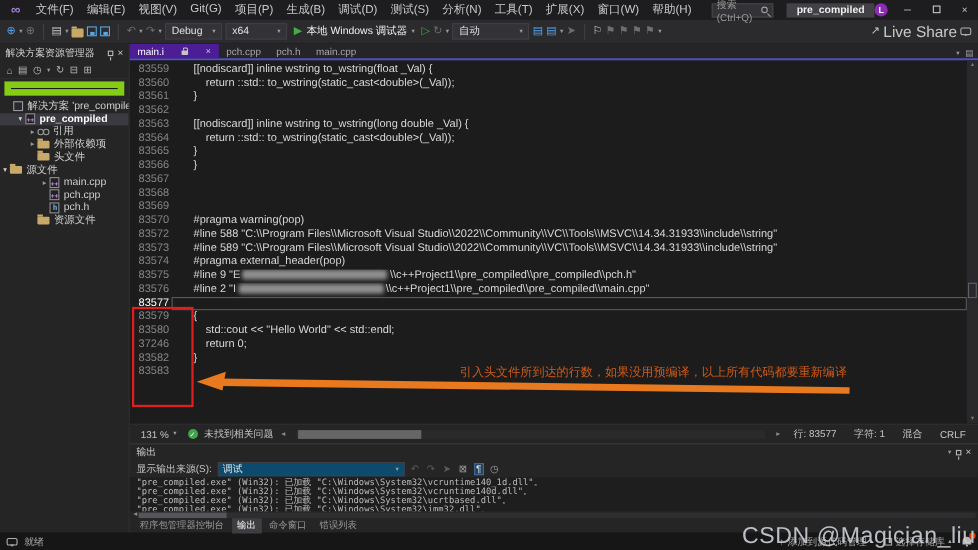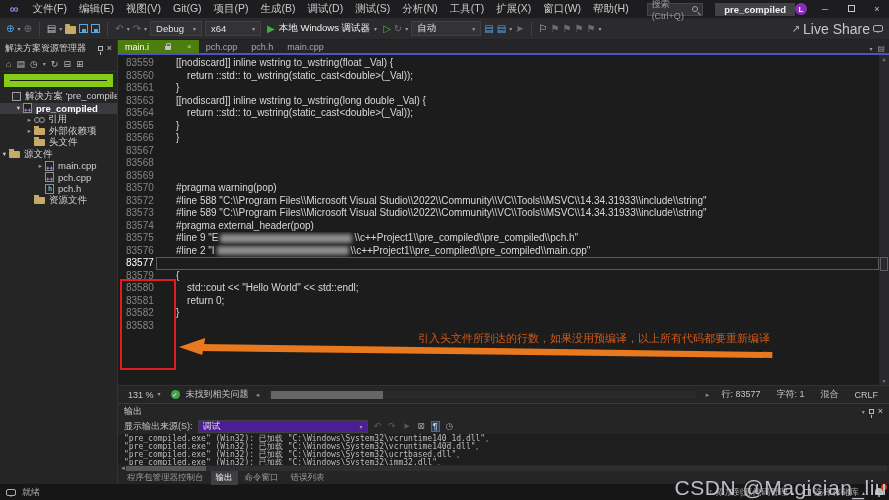--- a/index.html
+++ b/index.html
@@ -65,21 +65,21 @@
   .i-h::after{content:attr(data-txt);position:absolute;bottom:0;left:2px;color:#6fb3e0;font:bold 7px/1 "DejaVu Sans Mono",monospace;}
   .i-ref{width:10px;height:6px;}
   .i-ref::before{content:"";position:absolute;left:0;top:0;width:4px;height:4px;border:1px solid #9a9aa0;border-radius:50%;}
   .i-ref::after{content:"";position:absolute;left:5px;top:0;width:4px;height:4px;border:1px solid #9a9aa0;border-radius:50%;}
   .tlabel{margin-left:1px;}
 
   
   .editor{height:363px;display:flex;flex-direction:column;min-width:0;}
   .tabbar{height:15px;background:#252528;display:flex;align-items:flex-end;border-bottom:2px solid #4f51c9;font-size:9px;}
   .etab{padding:1px 7px 1px 7px;color:#a8a8a8;display:flex;align-items:center;gap:3px;height:13px;}
-  .etab.act{background:#4d7c0f;color:#fff;gap:16px;}
+  .etab.act{background:#4c1d95;color:#fff;gap:16px;}
   .lock{width:6px;height:4px;background:#c5c5c5;border-radius:1px;position:relative;display:inline-block;margin-top:2px;}
   .lock::before{content:"";position:absolute;top:-3px;left:1px;width:3px;height:3px;border:1px solid #c5c5c5;border-bottom:none;border-radius:2px 2px 0 0;}
   .tabx{color:#d0d0d0;font-size:8px;}
   .tabbar-right{margin-left:auto;display:flex;gap:5px;align-items:center;padding:0 4px;color:#9a9a9a;font-size:8px;}
   .code-area{flex:1;position:relative;background:#1c1c1c;overflow:hidden;}
   .code-lines{position:absolute;left:0;top:0;right:10px;padding-top:2px;}
   .crow{height:12.5px;display:flex;font:10px/12.5px "DejaVu Sans Mono",monospace;white-space:pre;}
   .gut{width:38px;padding-left:8px;color:#858585;flex:none;}
   .crow.cur .gut{color:#fff;}
   .ctext{flex:1;padding-left:20px;color:#d8d8d8;overflow:hidden;}
@@ -95,21 +95,21 @@
   .okcircle{width:9px;height:9px;border-radius:50%;background:#3fa54a;color:#fff;font-size:6.5px;display:flex;align-items:center;justify-content:center;}
   .h-track{flex:1;height:8px;background:#2a2a2a;position:relative;margin:0 2px;}
   .h-thumb{position:absolute;left:2px;top:0;height:8px;width:112px;background:#666;}
   .sarw{font-size:6px;color:#8a8a8e;}
   .estatus .meta{color:#c5c5c5;padding:0 5px;}
 
   
   .output{height:81px;background:#252526;border-top:1px solid #3a3a3e;display:flex;flex-direction:column;font-size:9px;}
   .out-title{height:15px;display:flex;align-items:center;justify-content:space-between;padding:0 6px;color:#cfcfcf;}
   .out-toolbar{height:16px;display:flex;align-items:center;gap:5px;padding:0 6px;color:#c5c5c5;}
-  .out-dd{width:170px;height:13px;background:#4c1d95;border:1px solid #3f3f46;display:flex;align-items:center;justify-content:space-between;padding:0 4px;color:#e0e0e0;font-size:9px;}
+  .out-dd{width:170px;height:13px;background:#0c4a6e;border:1px solid #3f3f46;display:flex;align-items:center;justify-content:space-between;padding:0 4px;color:#e0e0e0;font-size:9px;}
   .oicon{font-size:9px;color:#9a9a9a;line-height:1;padding:0 1px;}
   .oicon.dim{color:#5c5c60;}
   .oicon.on{background:#2c3f54;border:1px solid #3c6d99;color:#cfe3f5;}
   .out-content{height:31px;background:#1e1e1e;padding:1px 0 0 6px;overflow:hidden;}
   .oline{font:8px/7.8px "DejaVu Sans Mono",monospace;color:#bcbcbc;white-space:pre;}
   .out-hscroll{height:6px;display:flex;align-items:center;background:#252526;padding:0 2px;}
   .oh-track{flex:1;height:5px;background:#2e2e31;position:relative;}
   .oh-thumb{position:absolute;left:0;top:0;height:5px;width:80px;background:#55555a;}
   .btabs{height:13px;display:flex;align-items:center;gap:2px;padding:0 4px;font-size:8.5px;color:#9a9a9a;}
   .btab{padding:1px 5px;}
@@ -314,37 +314,38 @@
           <div class="tabbar-right">
             <span class="tcaret">▾</span>
             <span>▤</span>
           </div>
         </div>
         <div class="code-area">
           <div class="code-lines">
               <div class="crow"><span class="gut">83559</span><span class="ctext">[[nodiscard]] inline wstring to_wstring(float _Val) {</span></div>
               <div class="crow"><span class="gut">83560</span><span class="ctext">    return ::std:: to_wstring(static_cast&lt;double&gt;(_Val));</span></div>
               <div class="crow"><span class="gut">83561</span><span class="ctext">}</span></div>
+              <div class="crow"><span class="gut">83562</span><span class="ctext"></span></div>
               <div class="crow"><span class="gut">83563</span><span class="ctext">[[nodiscard]] inline wstring to_wstring(long double _Val) {</span></div>
               <div class="crow"><span class="gut">83564</span><span class="ctext">    return ::std:: to_wstring(static_cast&lt;double&gt;(_Val));</span></div>
               <div class="crow"><span class="gut">83565</span><span class="ctext">}</span></div>
               <div class="crow"><span class="gut">83566</span><span class="ctext">}</span></div>
               <div class="crow"><span class="gut">83567</span><span class="ctext"></span></div>
               <div class="crow"><span class="gut">83568</span><span class="ctext"></span></div>
               <div class="crow"><span class="gut">83569</span><span class="ctext"></span></div>
               <div class="crow"><span class="gut">83570</span><span class="ctext">#pragma warning(pop)</span></div>
               <div class="crow"><span class="gut">83572</span><span class="ctext">#line 588 "C:\\Program Files\\Microsoft Visual Studio\\2022\\Community\\VC\\Tools\\MSVC\\14.34.31933\\include\\string"</span></div>
               <div class="crow"><span class="gut">83573</span><span class="ctext">#line 589 "C:\\Program Files\\Microsoft Visual Studio\\2022\\Community\\VC\\Tools\\MSVC\\14.34.31933\\include\\string"</span></div>
               <div class="crow"><span class="gut">83574</span><span class="ctext">#pragma external_header(pop)</span></div>
               <div class="crow"><span class="gut">83575</span><span class="ctext"><span>#line 9 "E</span><span class="blurbox"></span><span>\\c++Project1\\pre_compiled\\pre_compiled\\pch.h"</span></span></div>
               <div class="crow"><span class="gut">83576</span><span class="ctext"><span>#line 2 "I</span><span class="blurbox"></span><span>\\c++Project1\\pre_compiled\\pre_compiled\\main.cpp"</span></span></div>
               <div class="crow cur"><span class="gut">83577</span><span class="ctext"></span></div>
               <div class="crow"><span class="gut">83579</span><span class="ctext">{</span></div>
               <div class="crow"><span class="gut">83580</span><span class="ctext">    std::cout &lt;&lt; "Hello World" &lt;&lt; std::endl;</span></div>
-              <div class="crow"><span class="gut">83581</span><span class="ctext">    return 0;</span></div>
+              <div class="crow"><span class="gut">37246</span><span class="ctext">    return 0;</span></div>
               <div class="crow"><span class="gut">83582</span><span class="ctext">}</span></div>
               <div class="crow"><span class="gut">83583</span><span class="ctext"></span></div>
             </div>
           <div class="redbox"></div>
           <svg class="arrow-svg" viewBox="0 0 760 330" preserveAspectRatio="none">
             <polygon points="80,289 645,297 645,303 82,296" fill="#e8791e"></polygon>
             <polygon points="60,292 86,283 83,300" fill="#e8791e"></polygon>
           </svg>
           <div class="annotation">引入头文件所到达的行数，如果没用预编译，以上所有代码都要重新编译</div>
           <div class="v-scroll">

